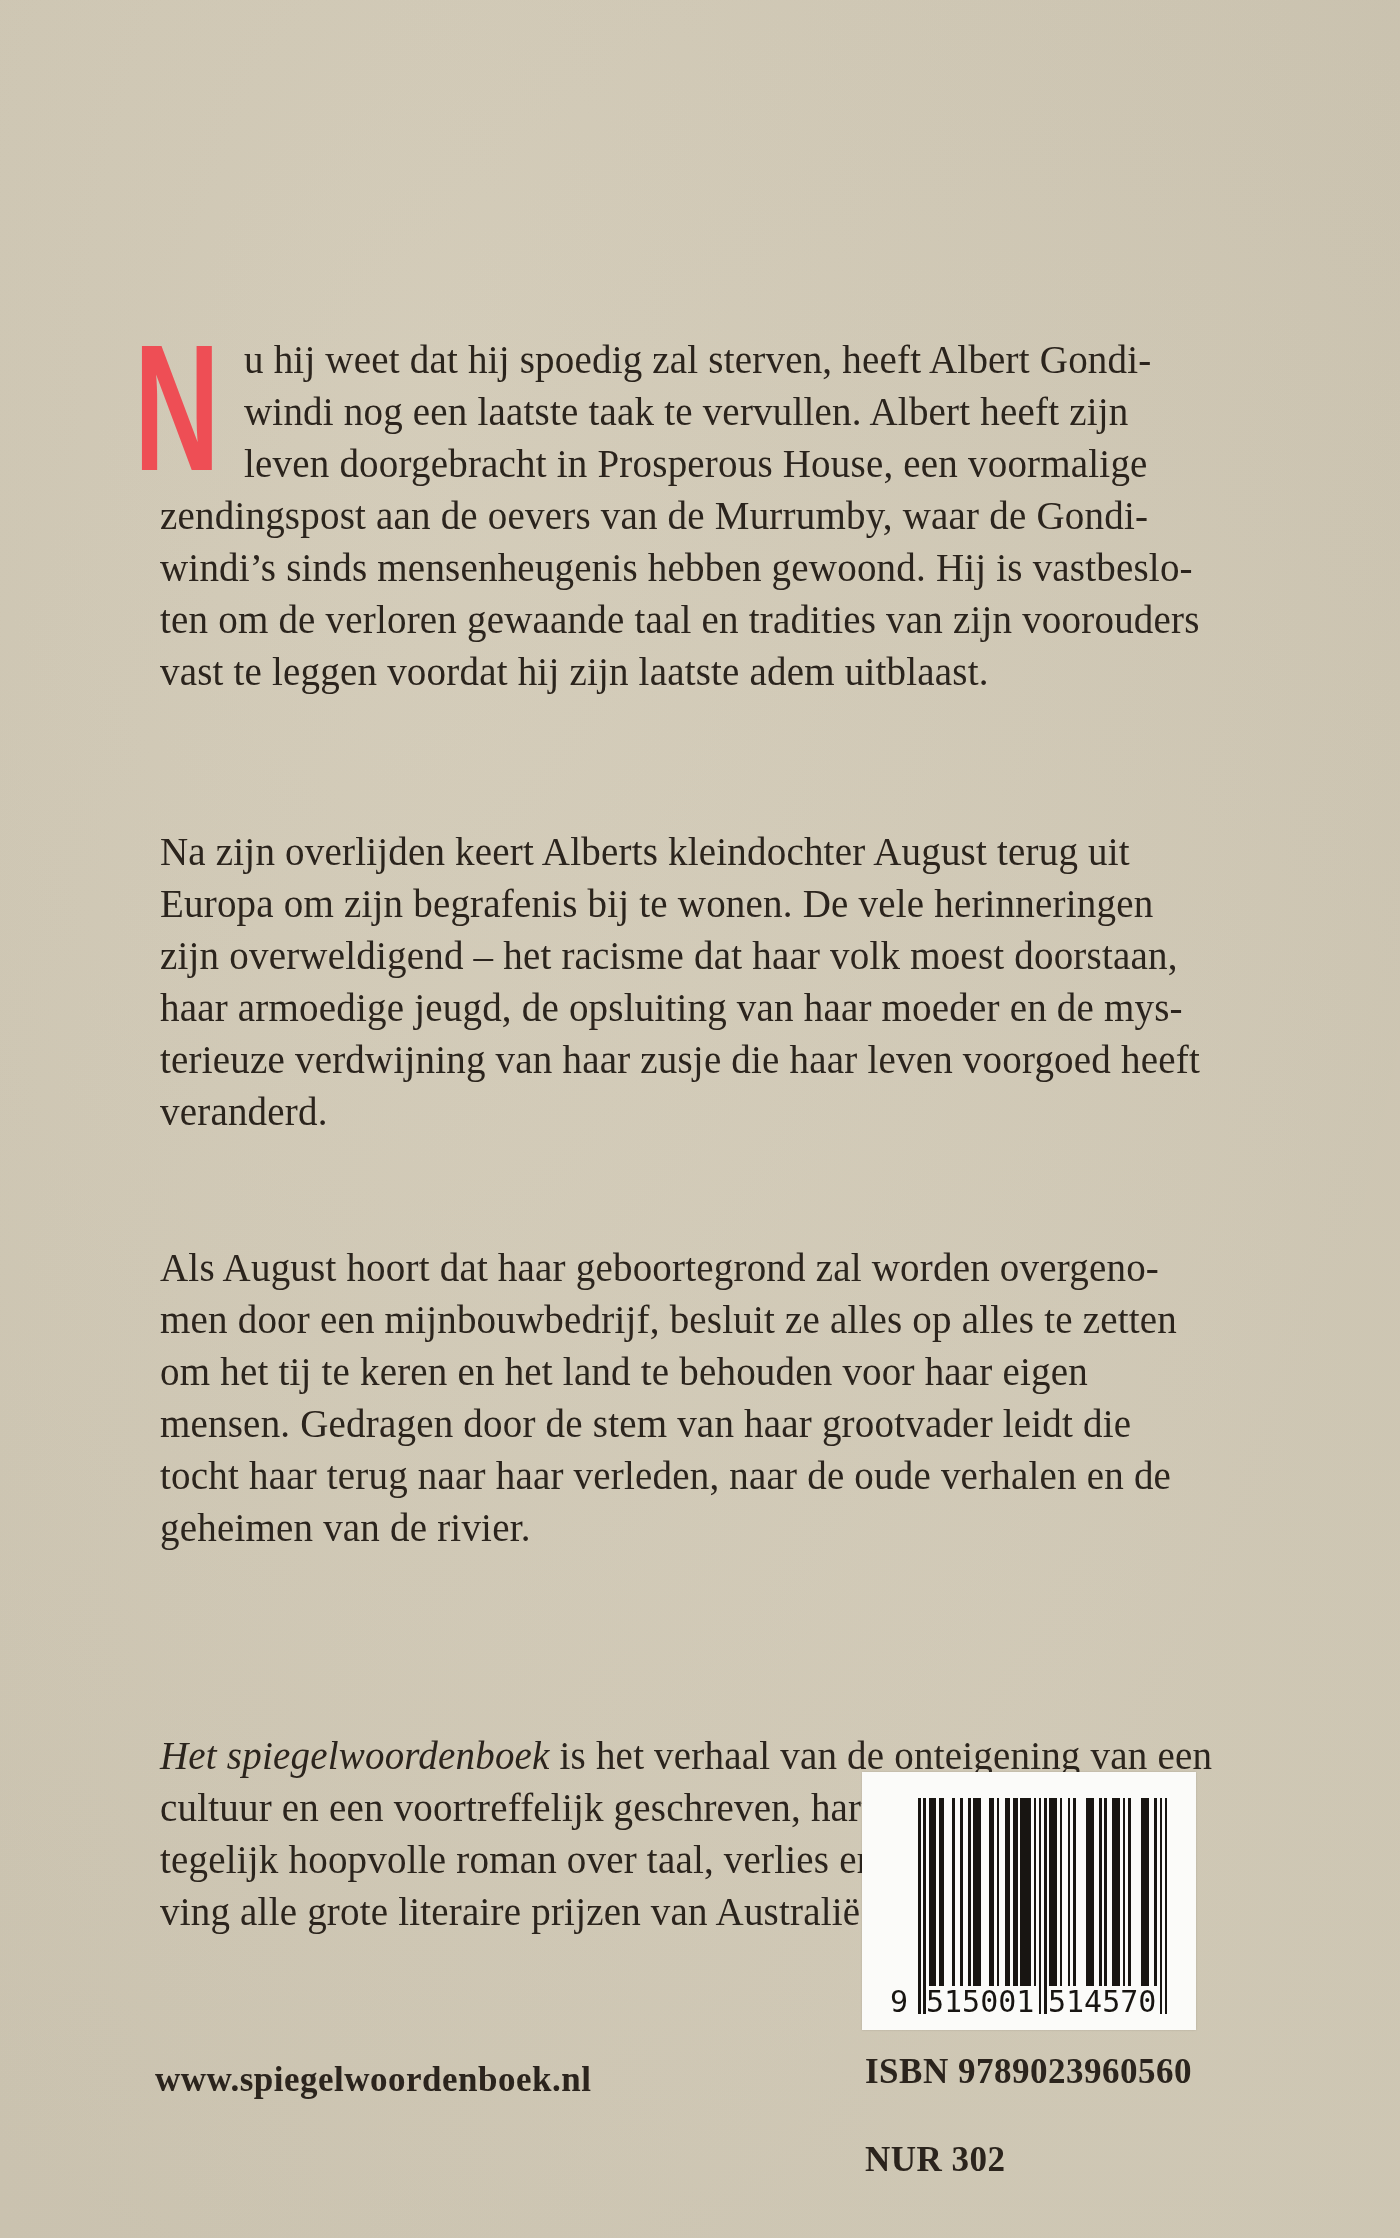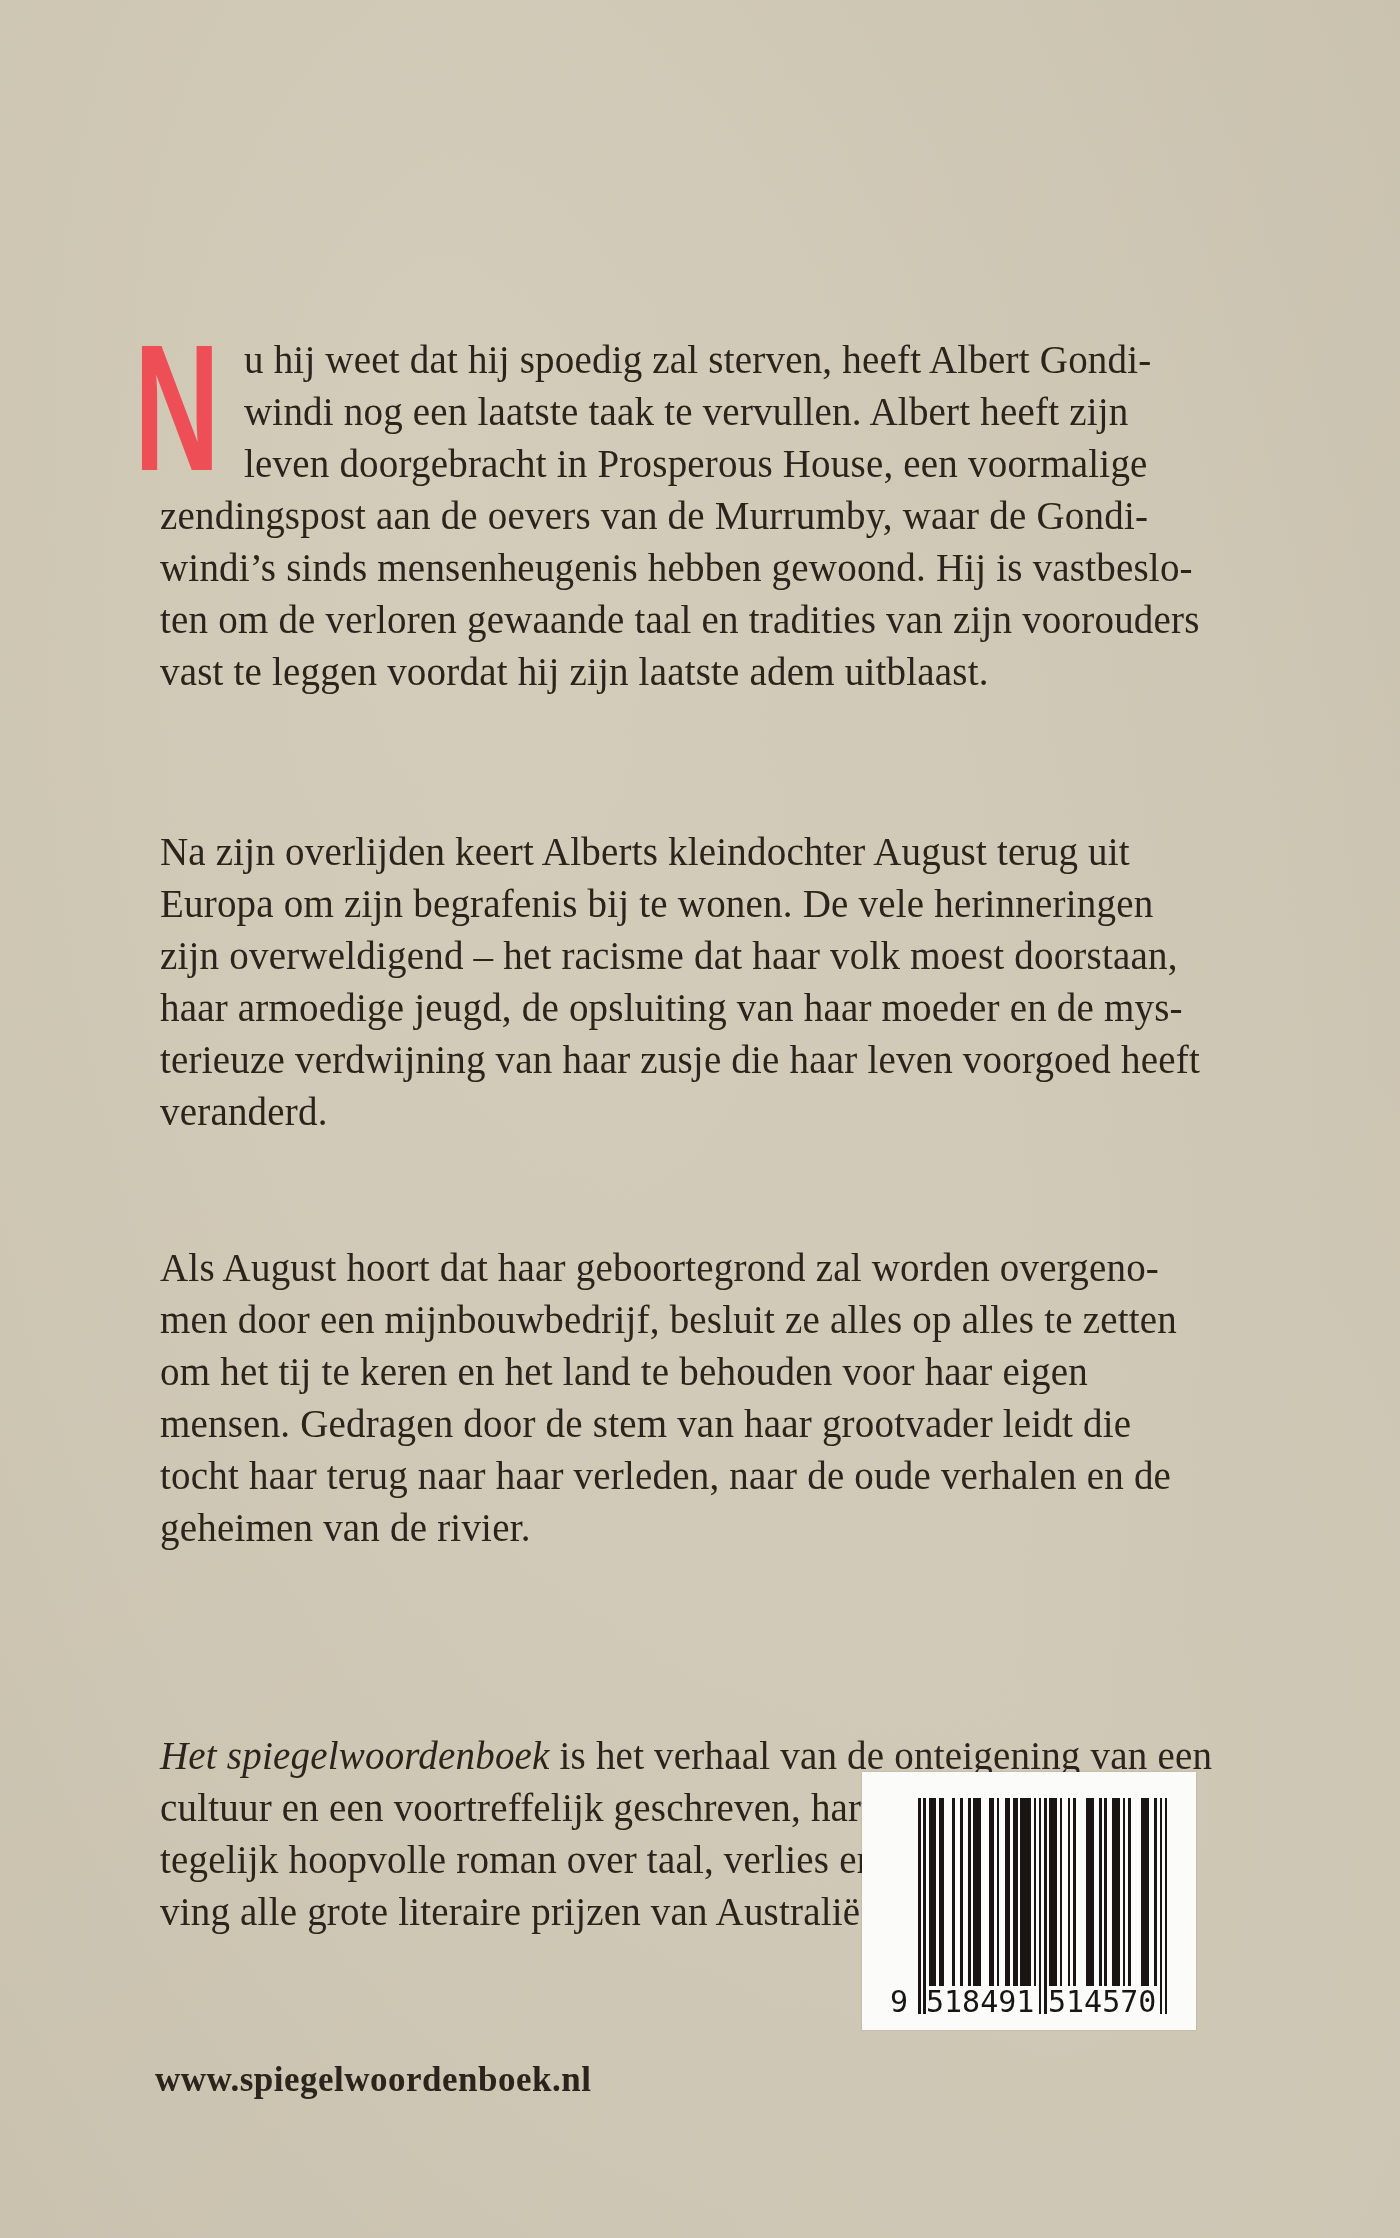--- a/index.html
+++ b/index.html
@@ -156,21 +156,23 @@
         <div class="mod bar" style="width: 7.89px;"></div>
         <div class="mod" style="width: 5.26px;"></div>
         <div class="mod bar" style="width: 2.63px;"></div>
         <div class="mod" style="width: 2.63px;"></div>
         <div class="mod bar tall" style="width: 2.63px;"></div>
         <div class="mod" style="width: 2.63px;"></div>
         <div class="mod bar tall" style="width: 2.63px;"></div>
       </div>
     <div class="digits">
       <span class="dg-left">9</span>
-      <span class="dg-mid">518491</span>
+      <span class="dg-mid">515001</span>
       <span class="dg-right">514570</span>
     </div>
   </div>
 
   <div class="site">www.spiegelwoordenboek.nl</div>
 
+  <div class="pubinfo"><span>ISBN 9789023960560</span><br>
+<span>NUR 302</span></div>
 
 </div>
 
 </body></html>

